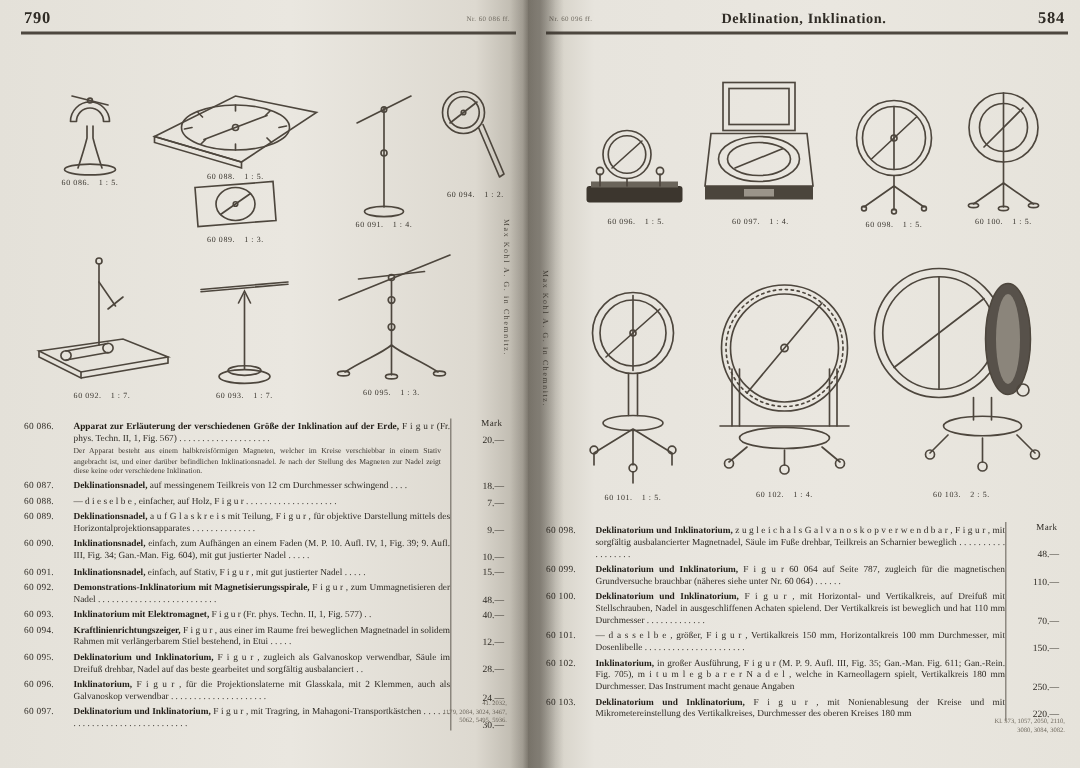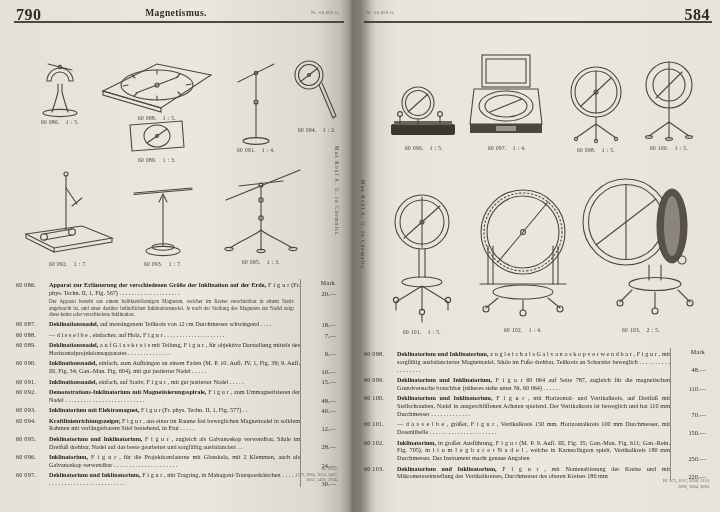--- a/index.html
+++ b/index.html
@@ -5,21 +5,21 @@
   html,body{margin:0;padding:0;}
   .spread{position:relative;width:720px;height:512px;overflow:hidden;
     background:#d8d4cb;font-family:"Liberation Serif",serif;color:#2f2b25;}
   .page{position:absolute;top:0;height:512px;}
   .page-left{left:0;width:352px;
     background:linear-gradient(to right,#e4e1d9 0%,#eae7e0 55%,#ddd9d0 90%,#b9b4a9 99%,#9a958a 100%);}
   .page-right{left:352px;width:368px;
     background:linear-gradient(to right,#8f8a7f 0%,#b6b1a6 2%,#d6d2c8 5%,#e7e4dd 12%,#eae7e0 55%,#e6e3db 100%);}
   .gutter{position:absolute;left:340px;top:0;width:36px;height:512px;pointer-events:none;
     background:linear-gradient(90deg,rgba(40,36,30,0) 0%,rgba(40,36,30,.30) 42%,rgba(40,36,30,.38) 55%,rgba(40,36,30,0) 100%);}
-  .pgnum{position:absolute;top:6px;font-size:16px;font-weight:bold;letter-spacing:.5px;}
+  .pgnum{position:absolute;top:6px;font-size:11px;font-weight:bold;letter-spacing:.5px;}
   .ptitle{position:absolute;top:8px;left:0;right:0;text-align:center;font-size:9.5px;font-weight:bold;letter-spacing:.4px;}
   .corner-note{position:absolute;top:10px;font-size:4.6px;color:#6f6a60;letter-spacing:.3px;}
   .hrule{position:absolute;top:21px;height:1.6px;background:#4d473f;}
   .figure{position:absolute;display:flex;flex-direction:column;align-items:center;}
   .figure svg{display:block;}
   .fig-stroke{fill:none;stroke:#4d463d;stroke-width:1.1;stroke-linecap:round;}
   .cap{font-size:5.3px;letter-spacing:.4px;color:#37332c;white-space:nowrap;margin-top:1px;}
   .capsp{display:inline-block;width:6px;}
   .side-label{position:absolute;writing-mode:vertical-rl;font-size:5.2px;letter-spacing:1.1px;color:#4c473e;white-space:nowrap;}
   .textblock{position:absolute;}
@@ -34,21 +34,20 @@
   .enote:empty{display:none;}
   .footnote{position:absolute;text-align:right;font-size:4.4px;line-height:1.3;color:#6d675c;}
 </style>
 </head>
 <body>
 
 <div class="spread">
 
   <div class="page page-left">
     <div class="pgnum" style="left:16px;">790</div>
-    <div class="ptitle">Magnetismus.</div>
     <div class="corner-note" style="right:12px;">Nr. 60 086 ff.</div>
     <div class="hrule" style="left:14px;right:8px;"></div>
 
     <div class="figure" style="left:22px;top:54px;">
       <svg width="76" height="64" viewBox="0 0 76 64">
         <g class="fig-stroke">
           <ellipse cx="38" cy="59" rx="17" ry="3.6"></ellipse>
           <path d="M30,58 Q34,46 36,38 M46,58 Q42,46 40,38 M36,38 L36,30 M40,38 L40,30"></path>
           <path d="M25,27 A13,13 0 1 1 51,27 M29,27 A9,9 0 1 1 47,27 M25,27 h4 M47,27 h4"></path>
           <line x1="26" y1="10" x2="50" y2="16"></line>
@@ -243,20 +242,21 @@
 
     <div class="footnote" style="right:14px;top:466px;">
       <div>41.  2032,</div>
       <div>1179, 2084, 3024, 3467,</div>
       <div>5062, 5495, 5936.</div>
     </div>
   </div>
 
   <div class="page page-right">
     <div class="corner-note" style="left:14px;">Nr. 60 096 ff.</div>
+    <div class="ptitle">Deklination, Inklination.</div>
     <div class="pgnum" style="right:10px;">584</div>
     <div class="hrule" style="left:12px;right:8px;"></div>
 
     <div class="figure" style="left:36px;top:76px;">
       <svg width="72" height="68" viewBox="0 0 72 68">
         <rect x="3" y="48" width="64" height="11" rx="2" fill="#3c362e"></rect>
         <rect x="6" y="45" width="58" height="4" fill="#6a645a"></rect>
         <g class="fig-stroke">
           <circle cx="30" cy="27" r="16"></circle>
             <circle cx="30" cy="27" r="12.5"></circle>

